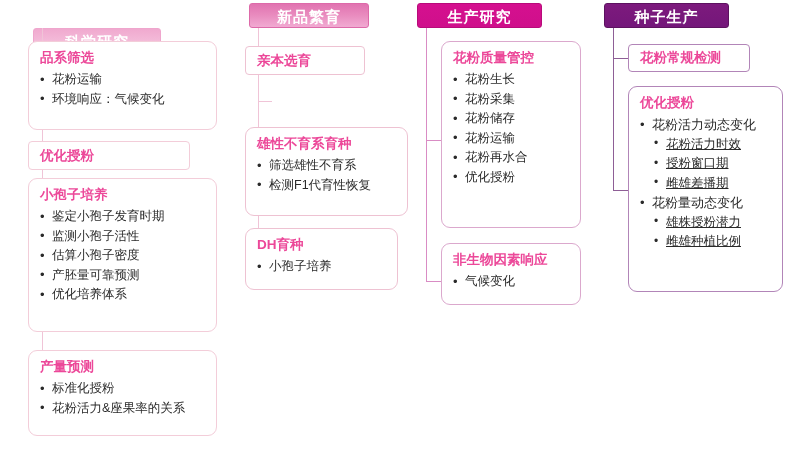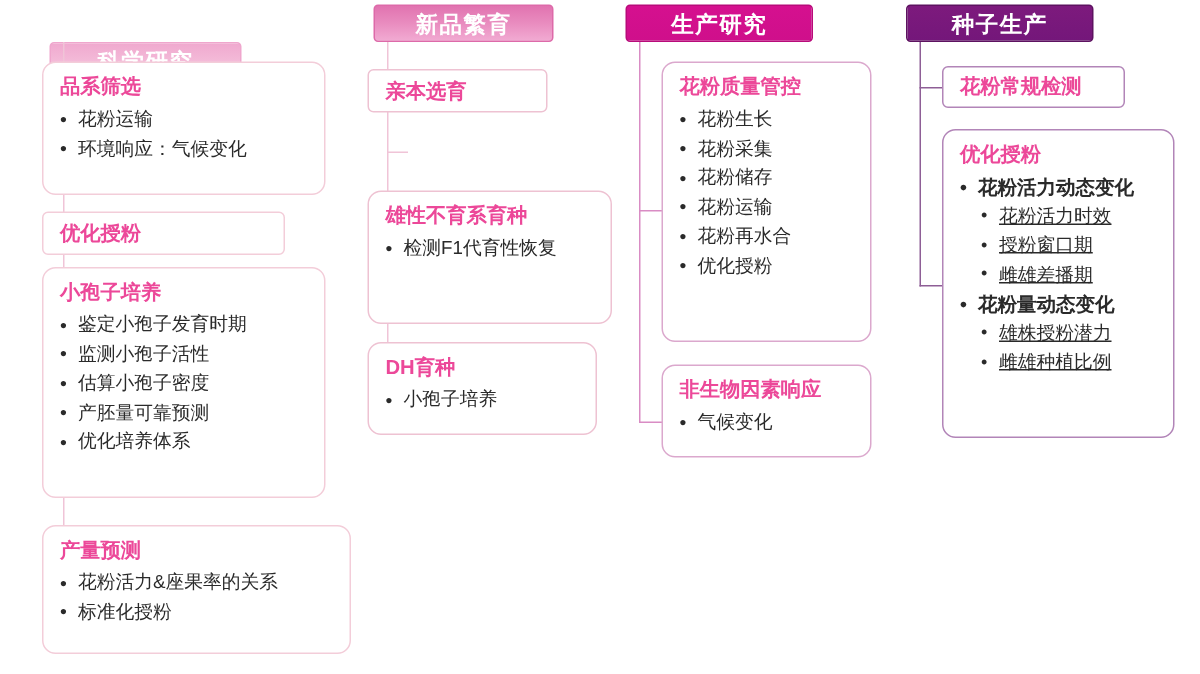--- a/index.html
+++ b/index.html
@@ -101,21 +101,21 @@
   }
   ul.bullets li::before {
     content: "•";
     position: absolute;
     left: 0;
     top: -0.5px;
     font-size: 13px;
     color: #2a2a2a;
   }
   ul.bullets li.strong {
-    font-weight: bold;
+    font-weight: normal;
     font-size: 13px;
   }
   ul.bullets li.sub {
     padding-left: 26px;
     text-decoration: underline;
   }
   ul.bullets li.sub::before {
     left: 14px;
     font-size: 12px;
   }
@@ -149,44 +149,45 @@
     <div class="card-title">小孢子培养</div>
     <ul class="bullets">
       <li>鉴定小孢子发育时期</li>
       <li>监测小孢子活性</li>
       <li>估算小孢子密度</li>
       <li>产胚量可靠预测</li>
       <li>优化培养体系</li>
     </ul>
   </div>
 
-  <div class="card pink" style="left:28px; top:350px; width:206px; height:86px;">
+  <div class="card pink" style="left:28px; top:350px; width:189px; height:86px;">
     <div class="card-title">产量预测</div>
     <ul class="bullets">
+      <li>标准化授粉</li>
       <li>花粉活力&amp;座果率的关系</li>
-      <li>标准化授粉</li>
     </ul>
   </div>
 
   <div class="col-header c2" style="left:249px; width:120px;">新品繁育</div>
 
   <div class="spine" style="left:258px; top:28px; height:244px; background:#f0c4d7;"></div>
   <div class="branch" style="left:258px; top:60px; width:14px; background:#f0c4d7;"></div>
   <div class="branch" style="left:258px; top:101px; width:14px; background:#f0c4d7;"></div>
   <div class="branch" style="left:258px; top:172px; width:14px; background:#f0c4d7;"></div>
   <div class="branch" style="left:258px; top:271px; width:14px; background:#f0c4d7;"></div>
 
   <div class="card rose flat solo" style="left:245px; top:46px; width:120px; height:29px; padding-top:5px;">
     <div class="card-title">亲本选育</div>
   </div>
 
 
   <div class="card rose" style="left:245px; top:127px; width:163px; height:89px;">
     <div class="card-title">雄性不育系育种</div>
     <ul class="bullets">
+      <li>筛选雄性不育系</li>
       <li>检测F1代育性恢复</li>
     </ul>
   </div>
 
   <div class="card rose" style="left:245px; top:228px; width:153px; height:62px;">
     <div class="card-title">DH育种</div>
     <ul class="bullets">
       <li>小孢子培养</li>
     </ul>
   </div>

